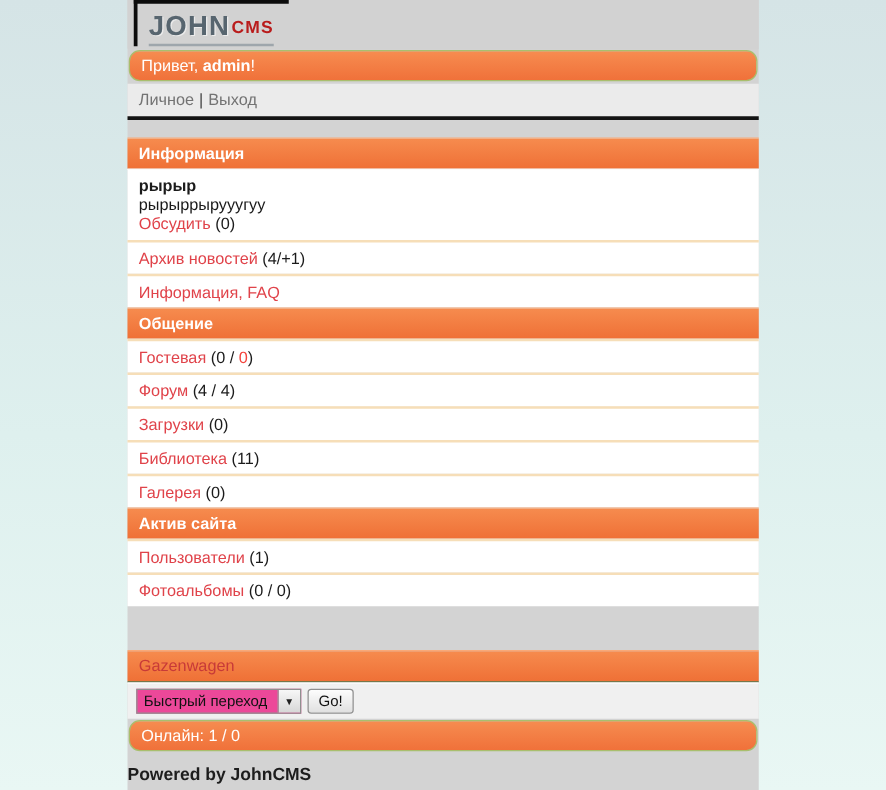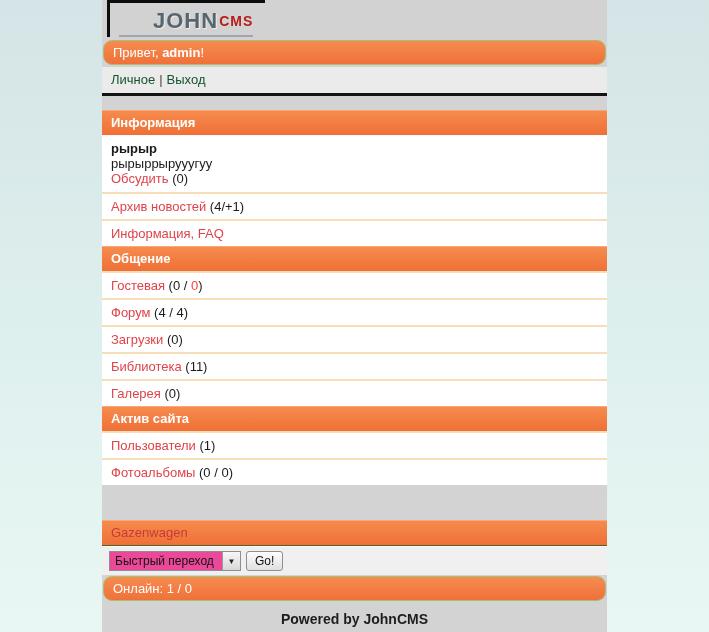--- a/index.html
+++ b/index.html
@@ -15,21 +15,21 @@
   
   .header { background:#d2d2d2; padding:0 0 2px 5px; }
   .logo {
     display:inline-block;
     border-top:3px solid #0c0c0c;
     border-left:3px solid #0c0c0c;
     padding:5px 12px 0 9px;
   }
   .logo-john {
     font-weight:bold; font-size:22px; letter-spacing:1px;
-    color:#57656f; text-shadow:1px 1px 0 #ebebeb;margin-left:34px;
+    color:#57656f; text-shadow:1px 1px 0 #ebebeb;
   }
   .logo-cms {
     font-weight:bold; font-size:14px; letter-spacing:1px;
     color:#b91c1c; vertical-align:2px; margin-left:1px;
   }
   .logo-underline { height:2px; background:#9ea6ac; margin-top:1px; }
 
   
   .rbar {
     background:linear-gradient(180deg,#f68c50 0%,#f0713a 100%);
@@ -37,21 +37,21 @@
     margin:1px 1px 2px 1px; padding:4px 9px;
     color:#fff; font-size:13px;
   }
   .rbar b { font-weight:bold; }
 
   
   .usernav {
     background:#ebebeb; padding:5px 9px 6px;
     border-bottom:3px solid #141414; font-size:13px; color:#333;
   }
-  .usernav a { color:#14532d; text-decoration:none; cursor:pointer; }
+  .usernav a { color:#737373; text-decoration:none; cursor:pointer; }
   .usernav .sep { color:#444; margin:0 4px; }
 
   .spacer { height:14px; }
 
   
   .phdr {
     background:linear-gradient(180deg,#f68b4e 0%,#ef7036 100%);
     border-top:1px solid #f9a978;
     color:#fff; font-weight:bold; font-size:13px;
     padding:4px 9px 5px;
@@ -89,21 +89,21 @@
     font-size:8px; color:#222;
   }
   .gobtn {
     font-family:"Liberation Sans",sans-serif; font-size:12px; color:#111;
     border:1px solid #8f8f8f; border-radius:3px;
     background:linear-gradient(180deg,#fdfdfd,#e0e0e0);
     padding:2px 8px; cursor:pointer;
   }
 
   
-  .powered { text-align:center; font-weight:bold; font-size:14px; color:#1d1d1d; padding:8px 0 3px; }
+  .powered { text-align:left; font-weight:bold; font-size:14px; color:#1d1d1d; padding:8px 0 3px; }
   .copy { text-align:center; font-size:11px; color:#1d1d1d; padding:2px 0 9px; }
   .copy a { color:#e0434a; text-decoration:none; cursor:pointer; margin-left:3px; }
 </style>
 </head>
 <body>
 
 <div class="container">
 
   <div class="header">
     <div class="logo">

